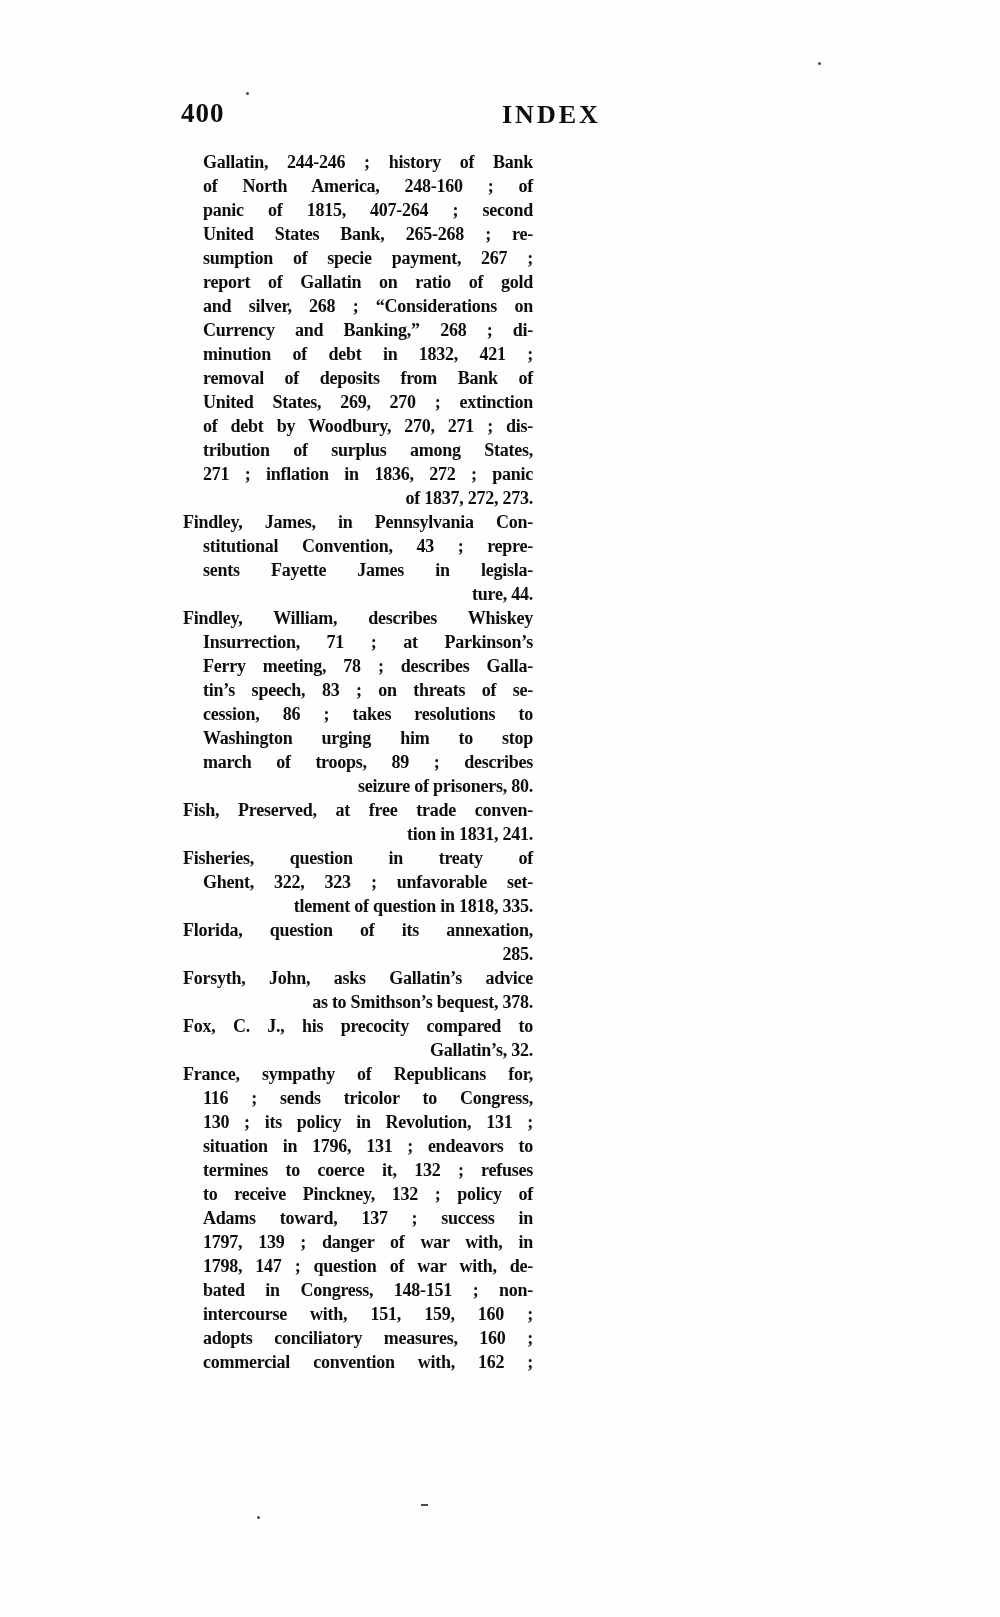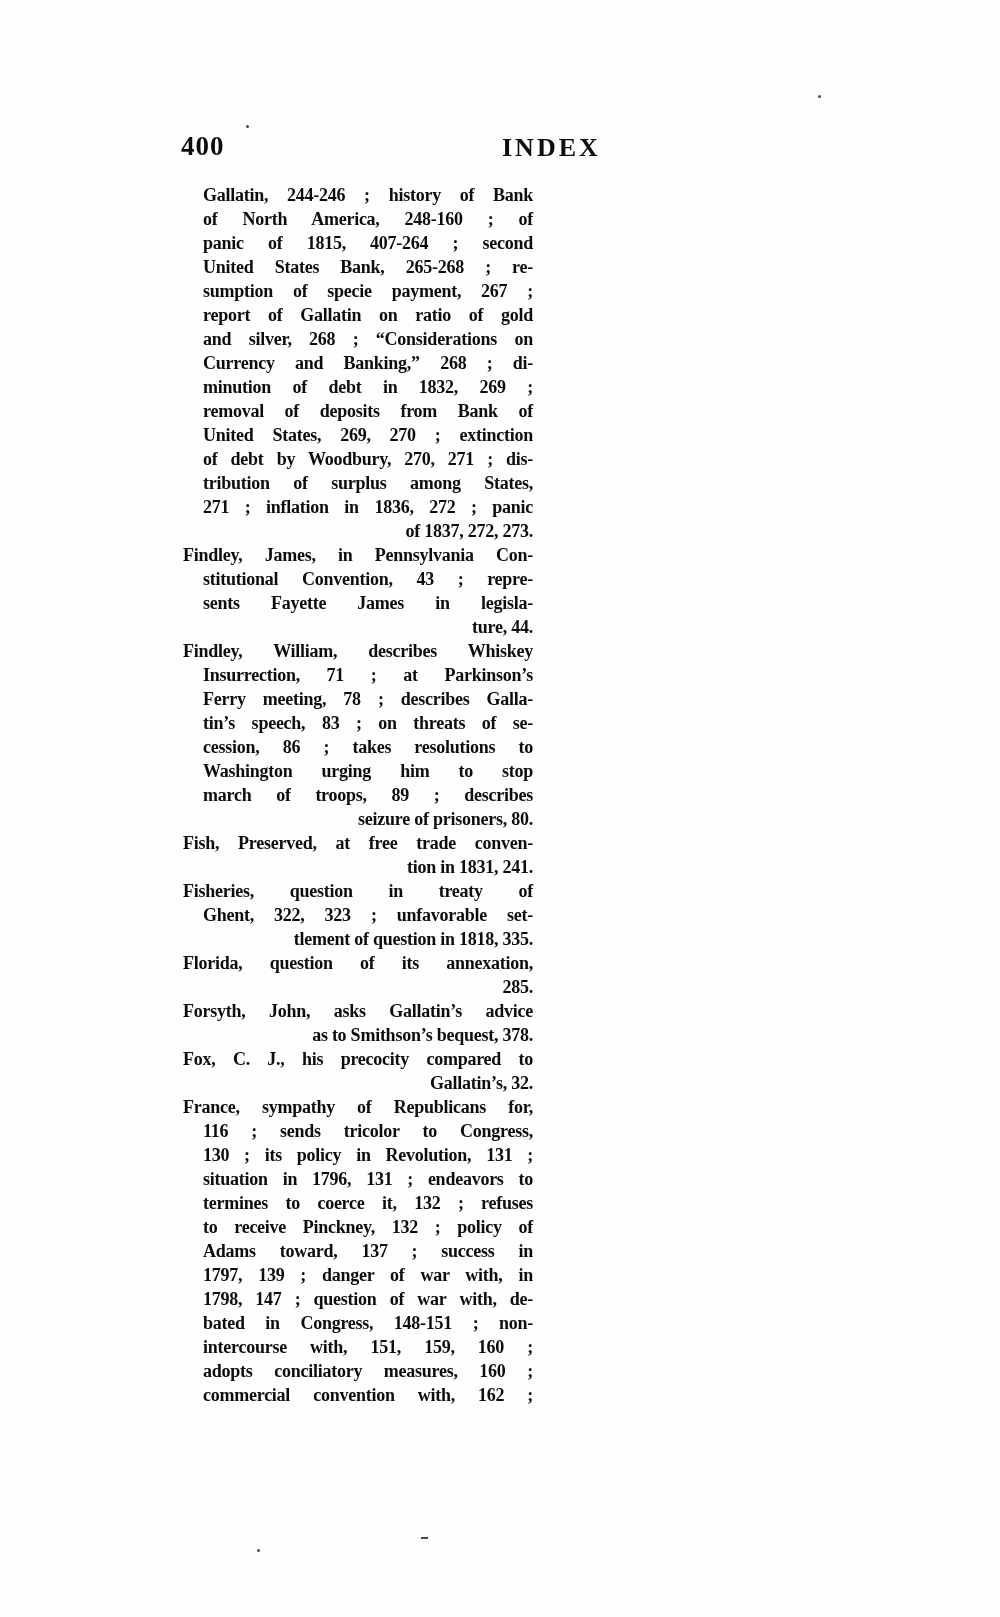--- a/index.html
+++ b/index.html
@@ -11,21 +11,20 @@
     height: 1617px;
     background: #fefefd;
     position: relative;
     font-family: "Liberation Serif", "DejaVu Serif", serif;
     color: #0d0d0d;
     overflow: hidden;
   }
   .page {
     position: absolute;
     inset: 0;
-    margin-top: 33px;
   }
   .page-number {
     position: absolute;
     left: 181px;
     top: 98px;
     font-size: 27px;
     font-weight: 700;
     letter-spacing: 1px;
   }
   .header-title {
@@ -78,21 +77,21 @@
   <div class="index-column">
       <div class="entry">
         <div class="tline ind fill">Gallatin, 244-246 ; history of Bank</div>
         <div class="tline ind fill">of North America, 248-160 ; of</div>
         <div class="tline ind fill">panic of 1815, 407-264 ; second</div>
         <div class="tline ind fill">United States Bank, 265-268 ; re-</div>
         <div class="tline ind fill">sumption of specie payment, 267 ;</div>
         <div class="tline ind fill">report of Gallatin on ratio of gold</div>
         <div class="tline ind fill">and silver, 268 ; “Considerations on</div>
         <div class="tline ind fill">Currency and Banking,” 268 ; di-</div>
-        <div class="tline ind fill">minution of debt in 1832, 269 ;</div>
+        <div class="tline ind fill">minution of debt in 1832, 421 ;</div>
         <div class="tline ind fill">removal of deposits from Bank of</div>
         <div class="tline ind fill">United States, 269, 270 ; extinction</div>
         <div class="tline ind fill">of debt by Woodbury, 270, 271 ; dis-</div>
         <div class="tline ind fill">tribution of surplus among States,</div>
         <div class="tline ind fill">271 ; inflation in 1836, 272 ; panic</div>
         <div class="tline ind">of 1837, 272, 273.</div>
       </div>
       <div class="entry">
         <div class="tline fill">Findley, James, in Pennsylvania Con-</div>
         <div class="tline ind fill">stitutional Convention, 43 ; repre-</div>

